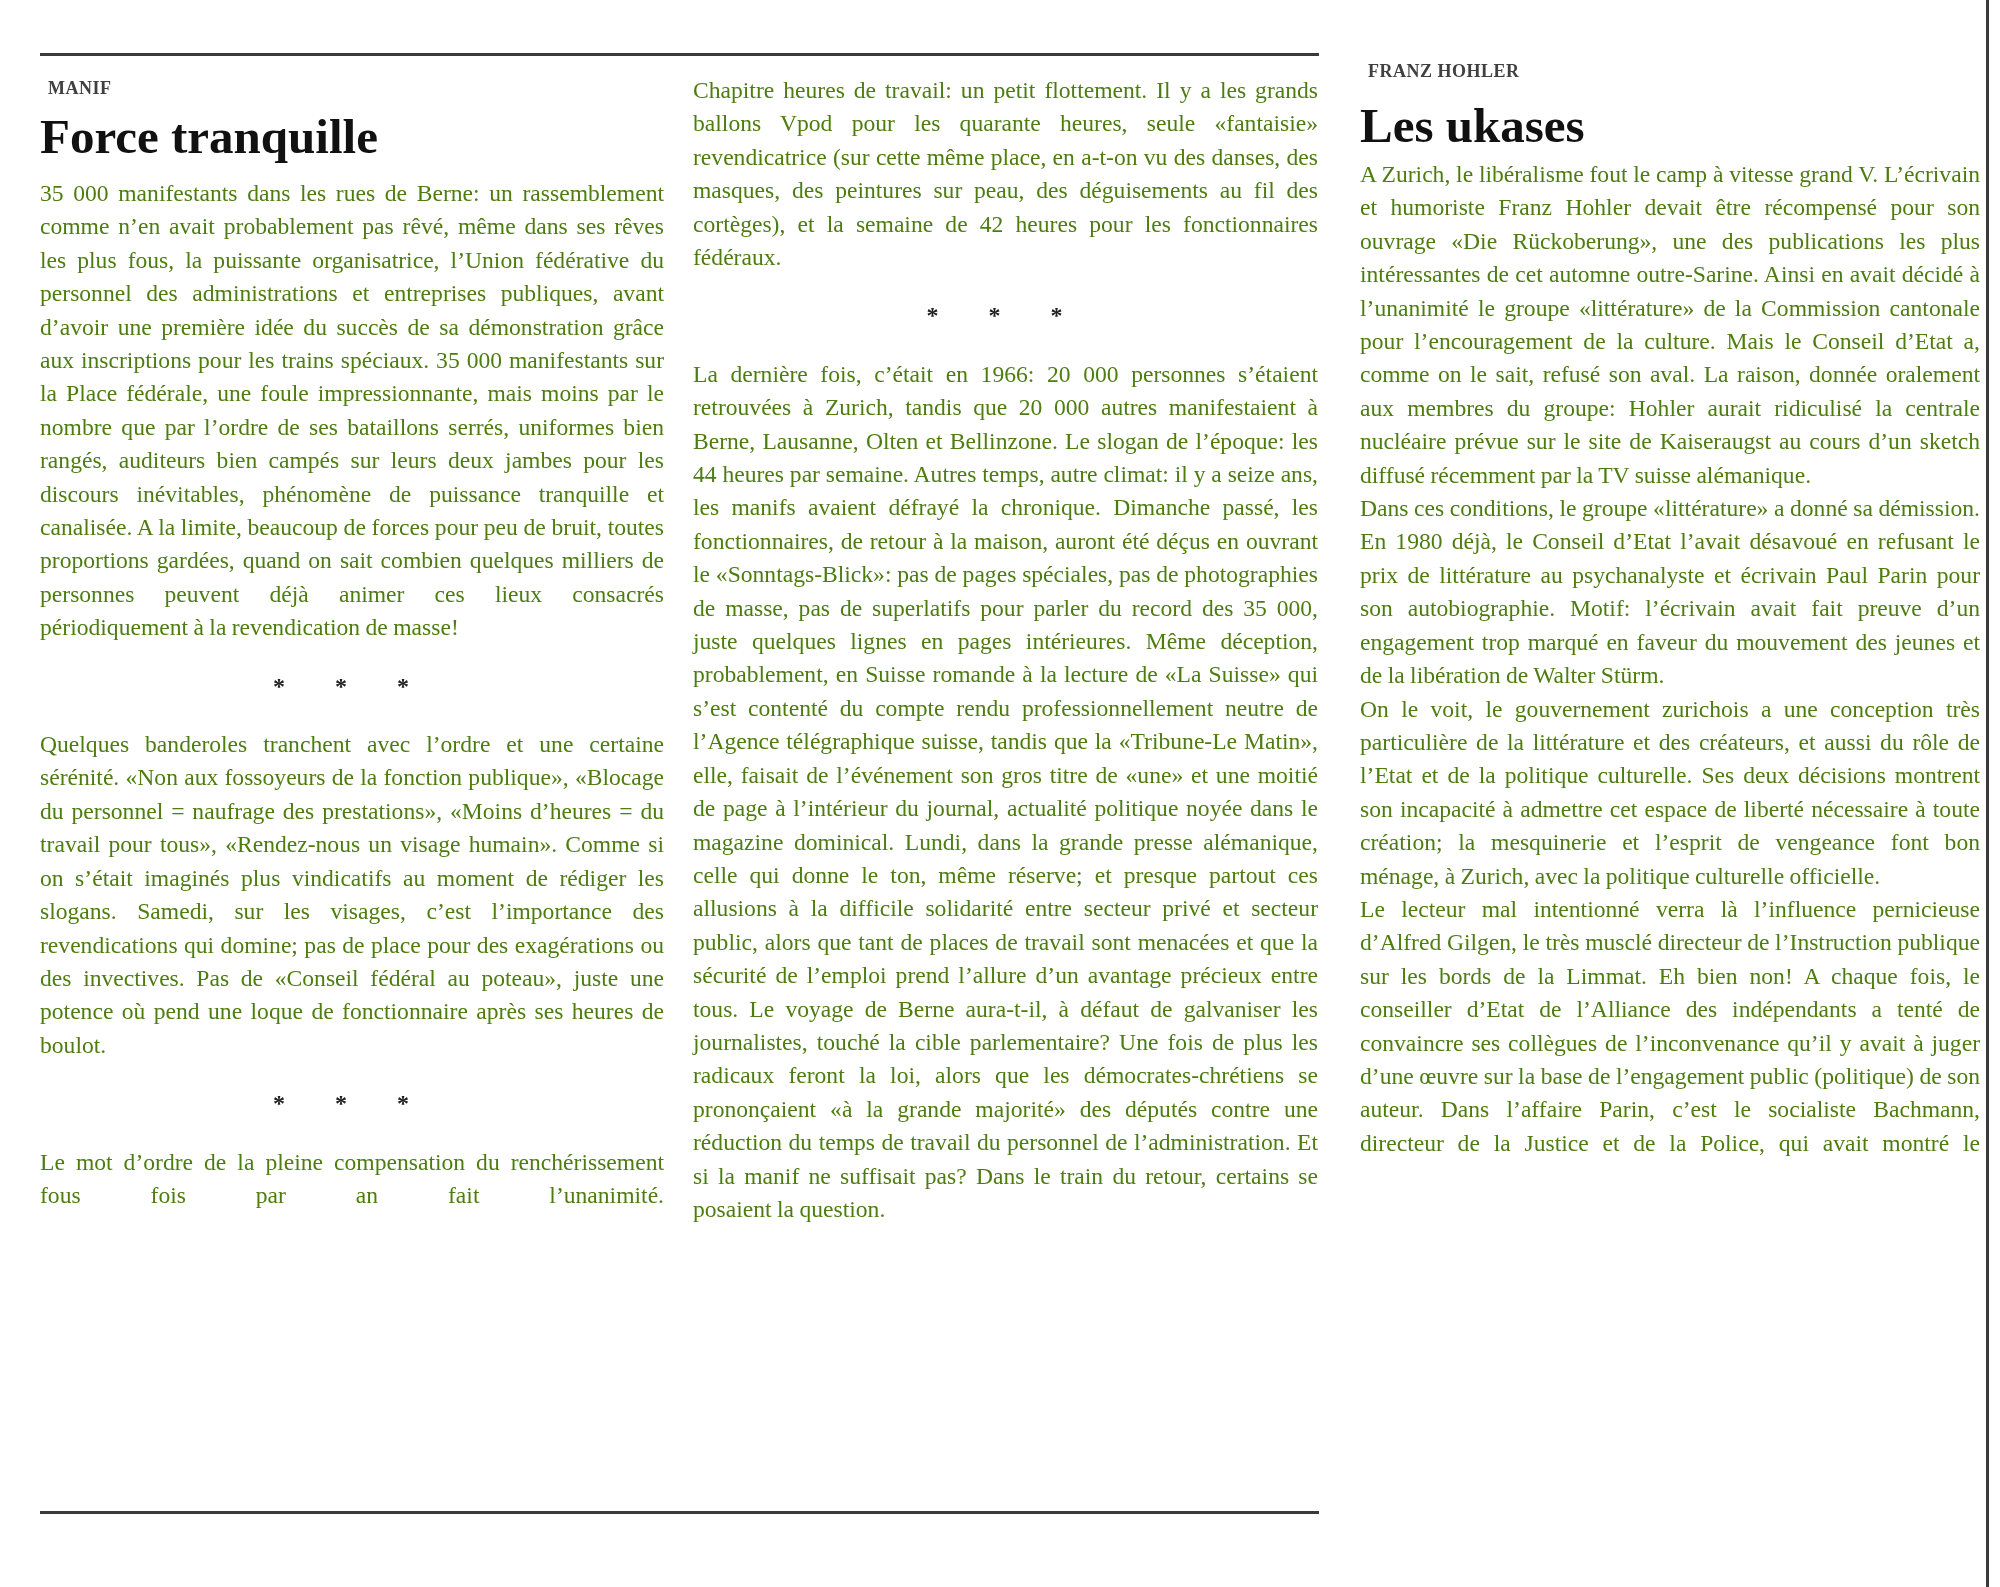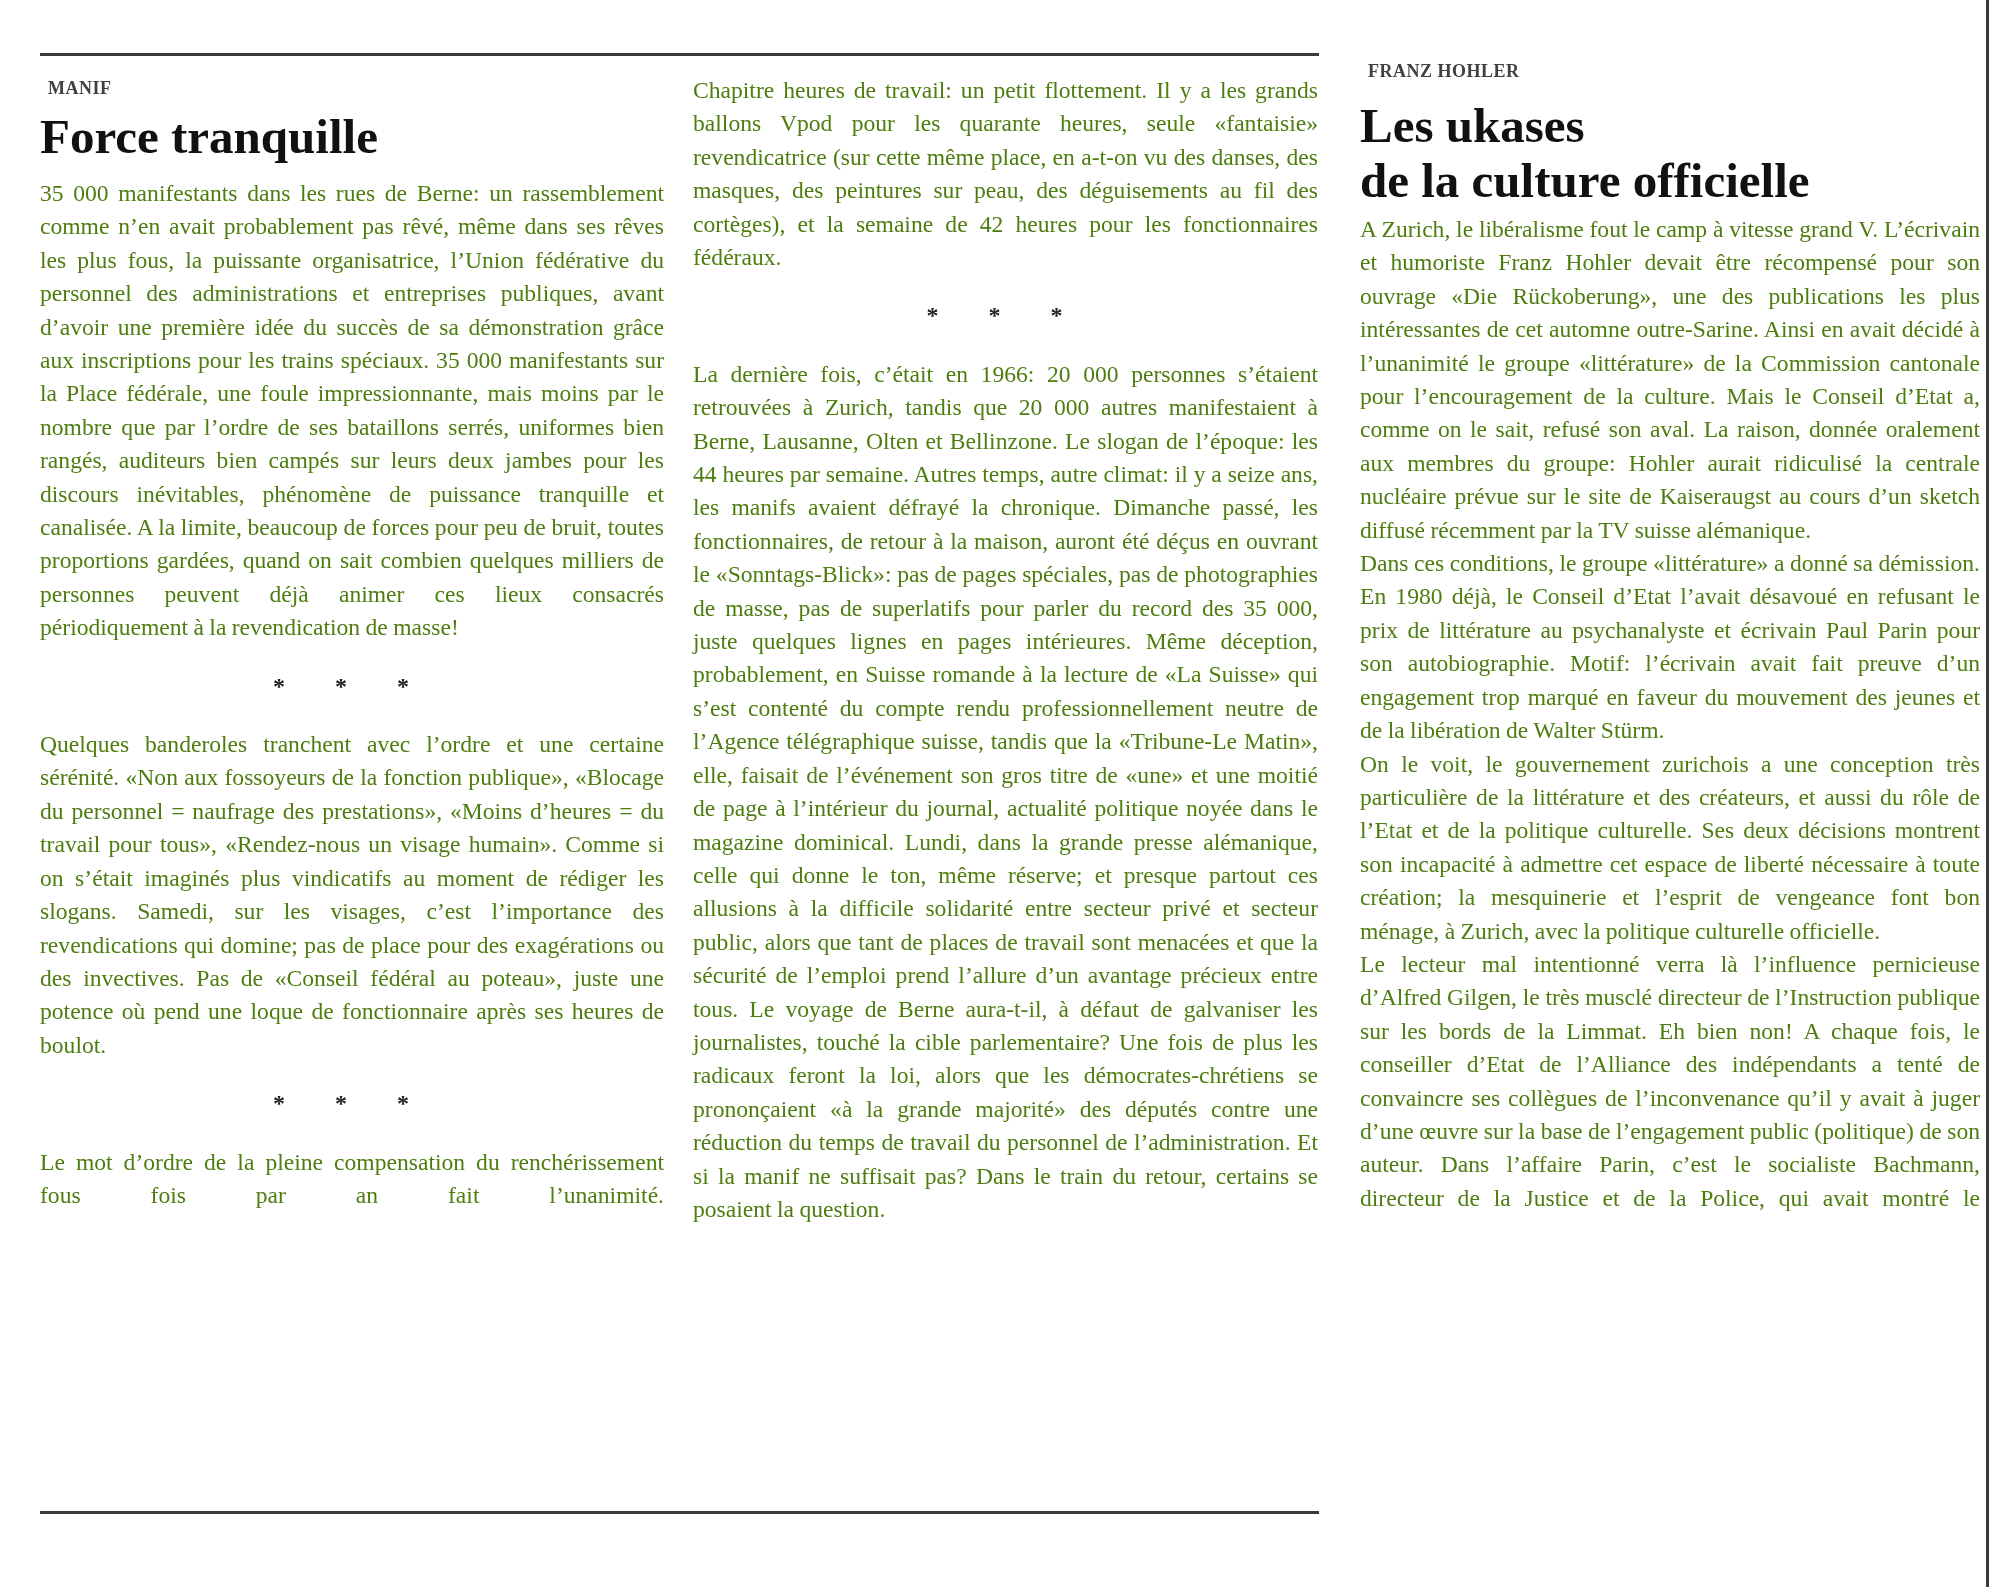--- a/index.html
+++ b/index.html
@@ -100,20 +100,19 @@
   <div class="gap-1"></div>
   <p class="stars">* * *</p>
   <div class="gap-1"></div>
   <p class="para">La dernière fois, c’était en 1966: 20 000 personnes s’étaient retrouvées à Zurich, tandis que 20 000 autres manifestaient à Berne, Lausanne, Olten et Bellinzone. Le slogan de l’époque: les 44 heures par semaine. Autres temps, autre climat: il y a seize ans, les manifs avaient défrayé la chronique. Dimanche passé, les fonctionnaires, de retour à la maison, auront été déçus en ouvrant le «Sonntags-Blick»: pas de pages spéciales, pas de photographies de masse, pas de superlatifs pour parler du record des 35 000, juste quelques lignes en pages intérieures. Même déception, probablement, en Suisse romande à la lecture de «La Suisse» qui s’est contenté du compte rendu professionnellement neutre de l’Agence télégraphique suisse, tandis que la «Tribune-Le Matin», elle, faisait de l’événement son gros titre de «une» et une moitié de page à l’intérieur du journal, actualité politique noyée dans le magazine dominical. Lundi, dans la grande presse alémanique, celle qui donne le ton, même réserve; et presque partout ces allusions à la difficile solidarité entre secteur privé et secteur public, alors que tant de places de travail sont menacées et que la sécurité de l’emploi prend l’allure d’un avantage précieux entre tous. Le voyage de Berne aura-t-il, à défaut de galvaniser les journalistes, touché la cible parlementaire? Une fois de plus les radicaux feront la loi, alors que les démocrates-chrétiens se prononçaient «à la grande majorité» des députés contre une réduction du temps de travail du personnel de l’administration. Et si la manif ne suffisait pas? Dans le train du retour, certains se posaient la question.</p>
 </div>
 
 <div class="col" style="left:1360px; top:50px; width:620px;">
   <p class="kicker">FRANZ HOHLER</p>
   <h1 class="headline" style="margin-top:14px;">
     <span>Les ukases</span>
-    <span>de la culture officielle</span>
   </h1>
   <div style="height:5px;"></div>
   <p class="para">A Zurich, le libéralisme fout le camp à vitesse grand V. L’écrivain et humoriste Franz Hohler devait être récompensé pour son ouvrage «Die Rückoberung», une des publications les plus intéressantes de cet automne outre-Sarine. Ainsi en avait décidé à l’unanimité le groupe «littérature» de la Commission cantonale pour l’encouragement de la culture. Mais le Conseil d’Etat a, comme on le sait, refusé son aval. La raison, donnée oralement aux membres du groupe: Hohler aurait ridiculisé la centrale nucléaire prévue sur le site de Kaiseraugst au cours d’un sketch diffusé récemment par la TV suisse alémanique.</p>
   <p class="para">Dans ces conditions, le groupe «littérature» a donné sa démission. En 1980 déjà, le Conseil d’Etat l’avait désavoué en refusant le prix de littérature au psychanalyste et écrivain Paul Parin pour son autobiographie. Motif: l’écrivain avait fait preuve d’un engagement trop marqué en faveur du mouvement des jeunes et de la libération de Walter Stürm.</p>
   <p class="para">On le voit, le gouvernement zurichois a une conception très particulière de la littérature et des créateurs, et aussi du rôle de l’Etat et de la politique culturelle. Ses deux décisions montrent son incapacité à admettre cet espace de liberté nécessaire à toute création; la mesquinerie et l’esprit de vengeance font bon ménage, à Zurich, avec la politique culturelle officielle.</p>
   <p class="para" style="text-align-last: justify;">Le lecteur mal intentionné verra là l’influence pernicieuse d’Alfred Gilgen, le très musclé directeur de l’Instruction publique sur les bords de la Limmat. Eh bien non! A chaque fois, le conseiller d’Etat de l’Alliance des indépendants a tenté de convaincre ses collègues de l’inconvenance qu’il y avait à juger d’une œuvre sur la base de l’engagement public (politique) de son auteur. Dans l’affaire Parin, c’est le socialiste Bachmann, directeur de la Justice et de la Police, qui avait montré le</p>
 </div>
 
 </body></html>

